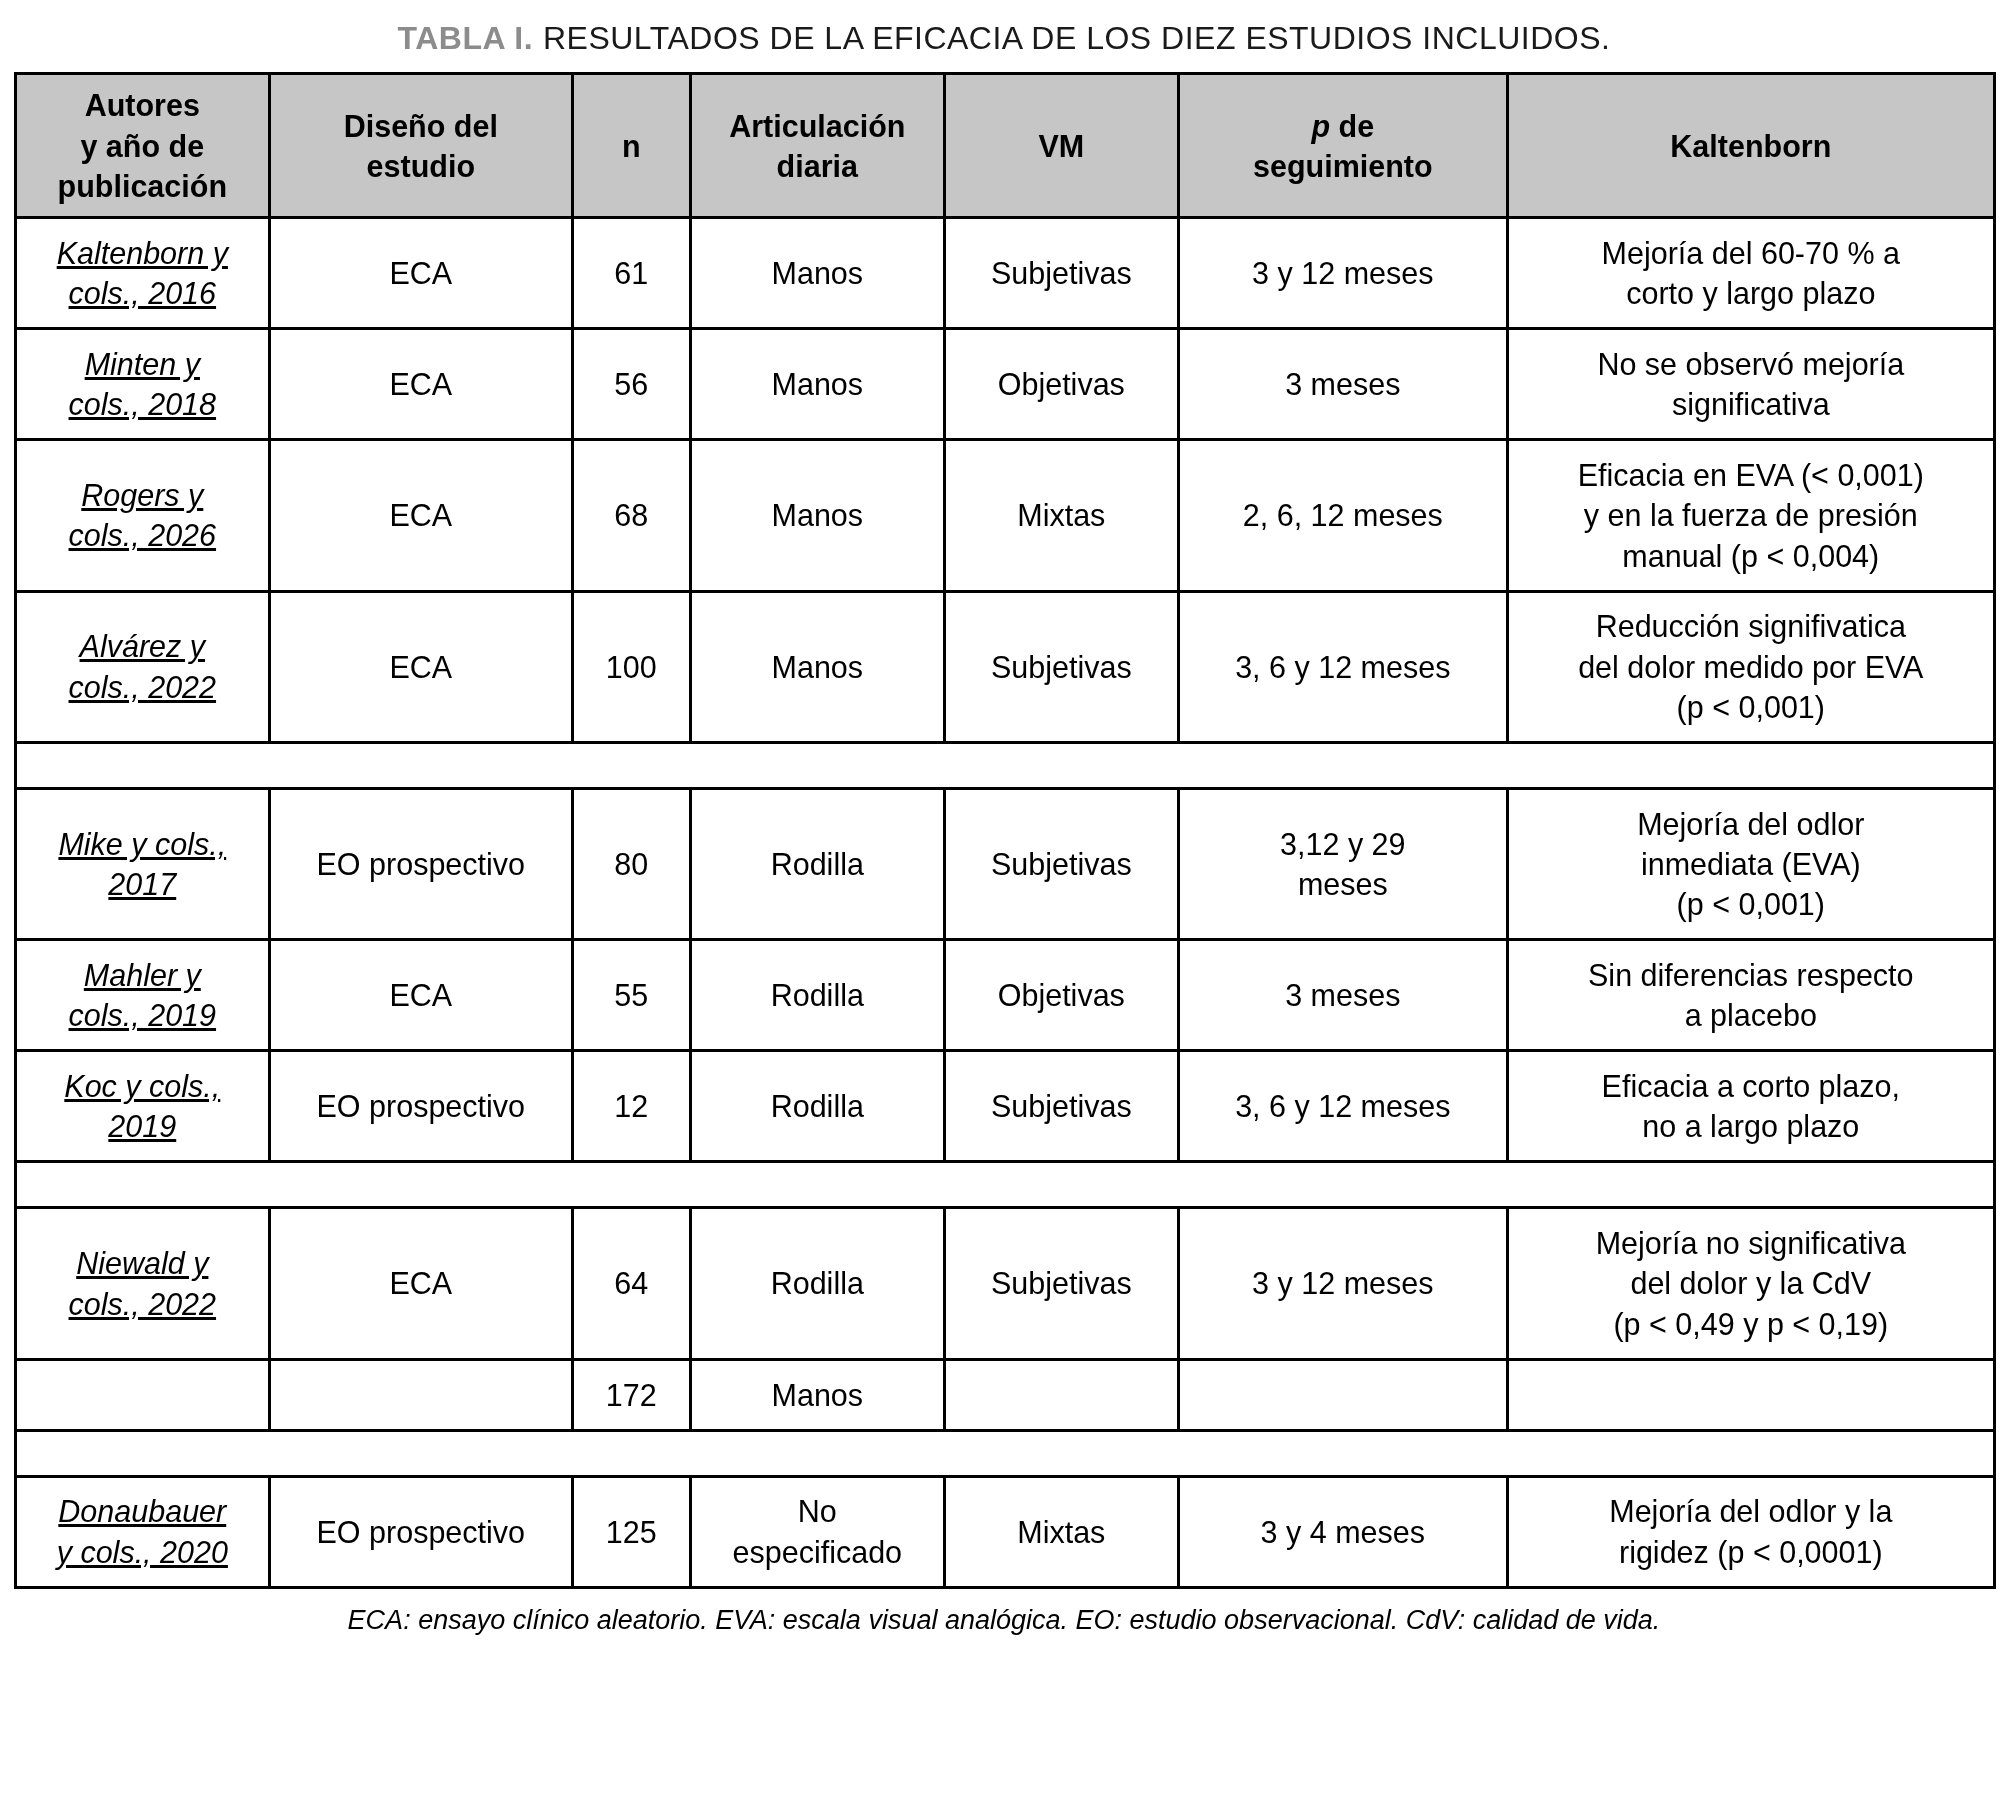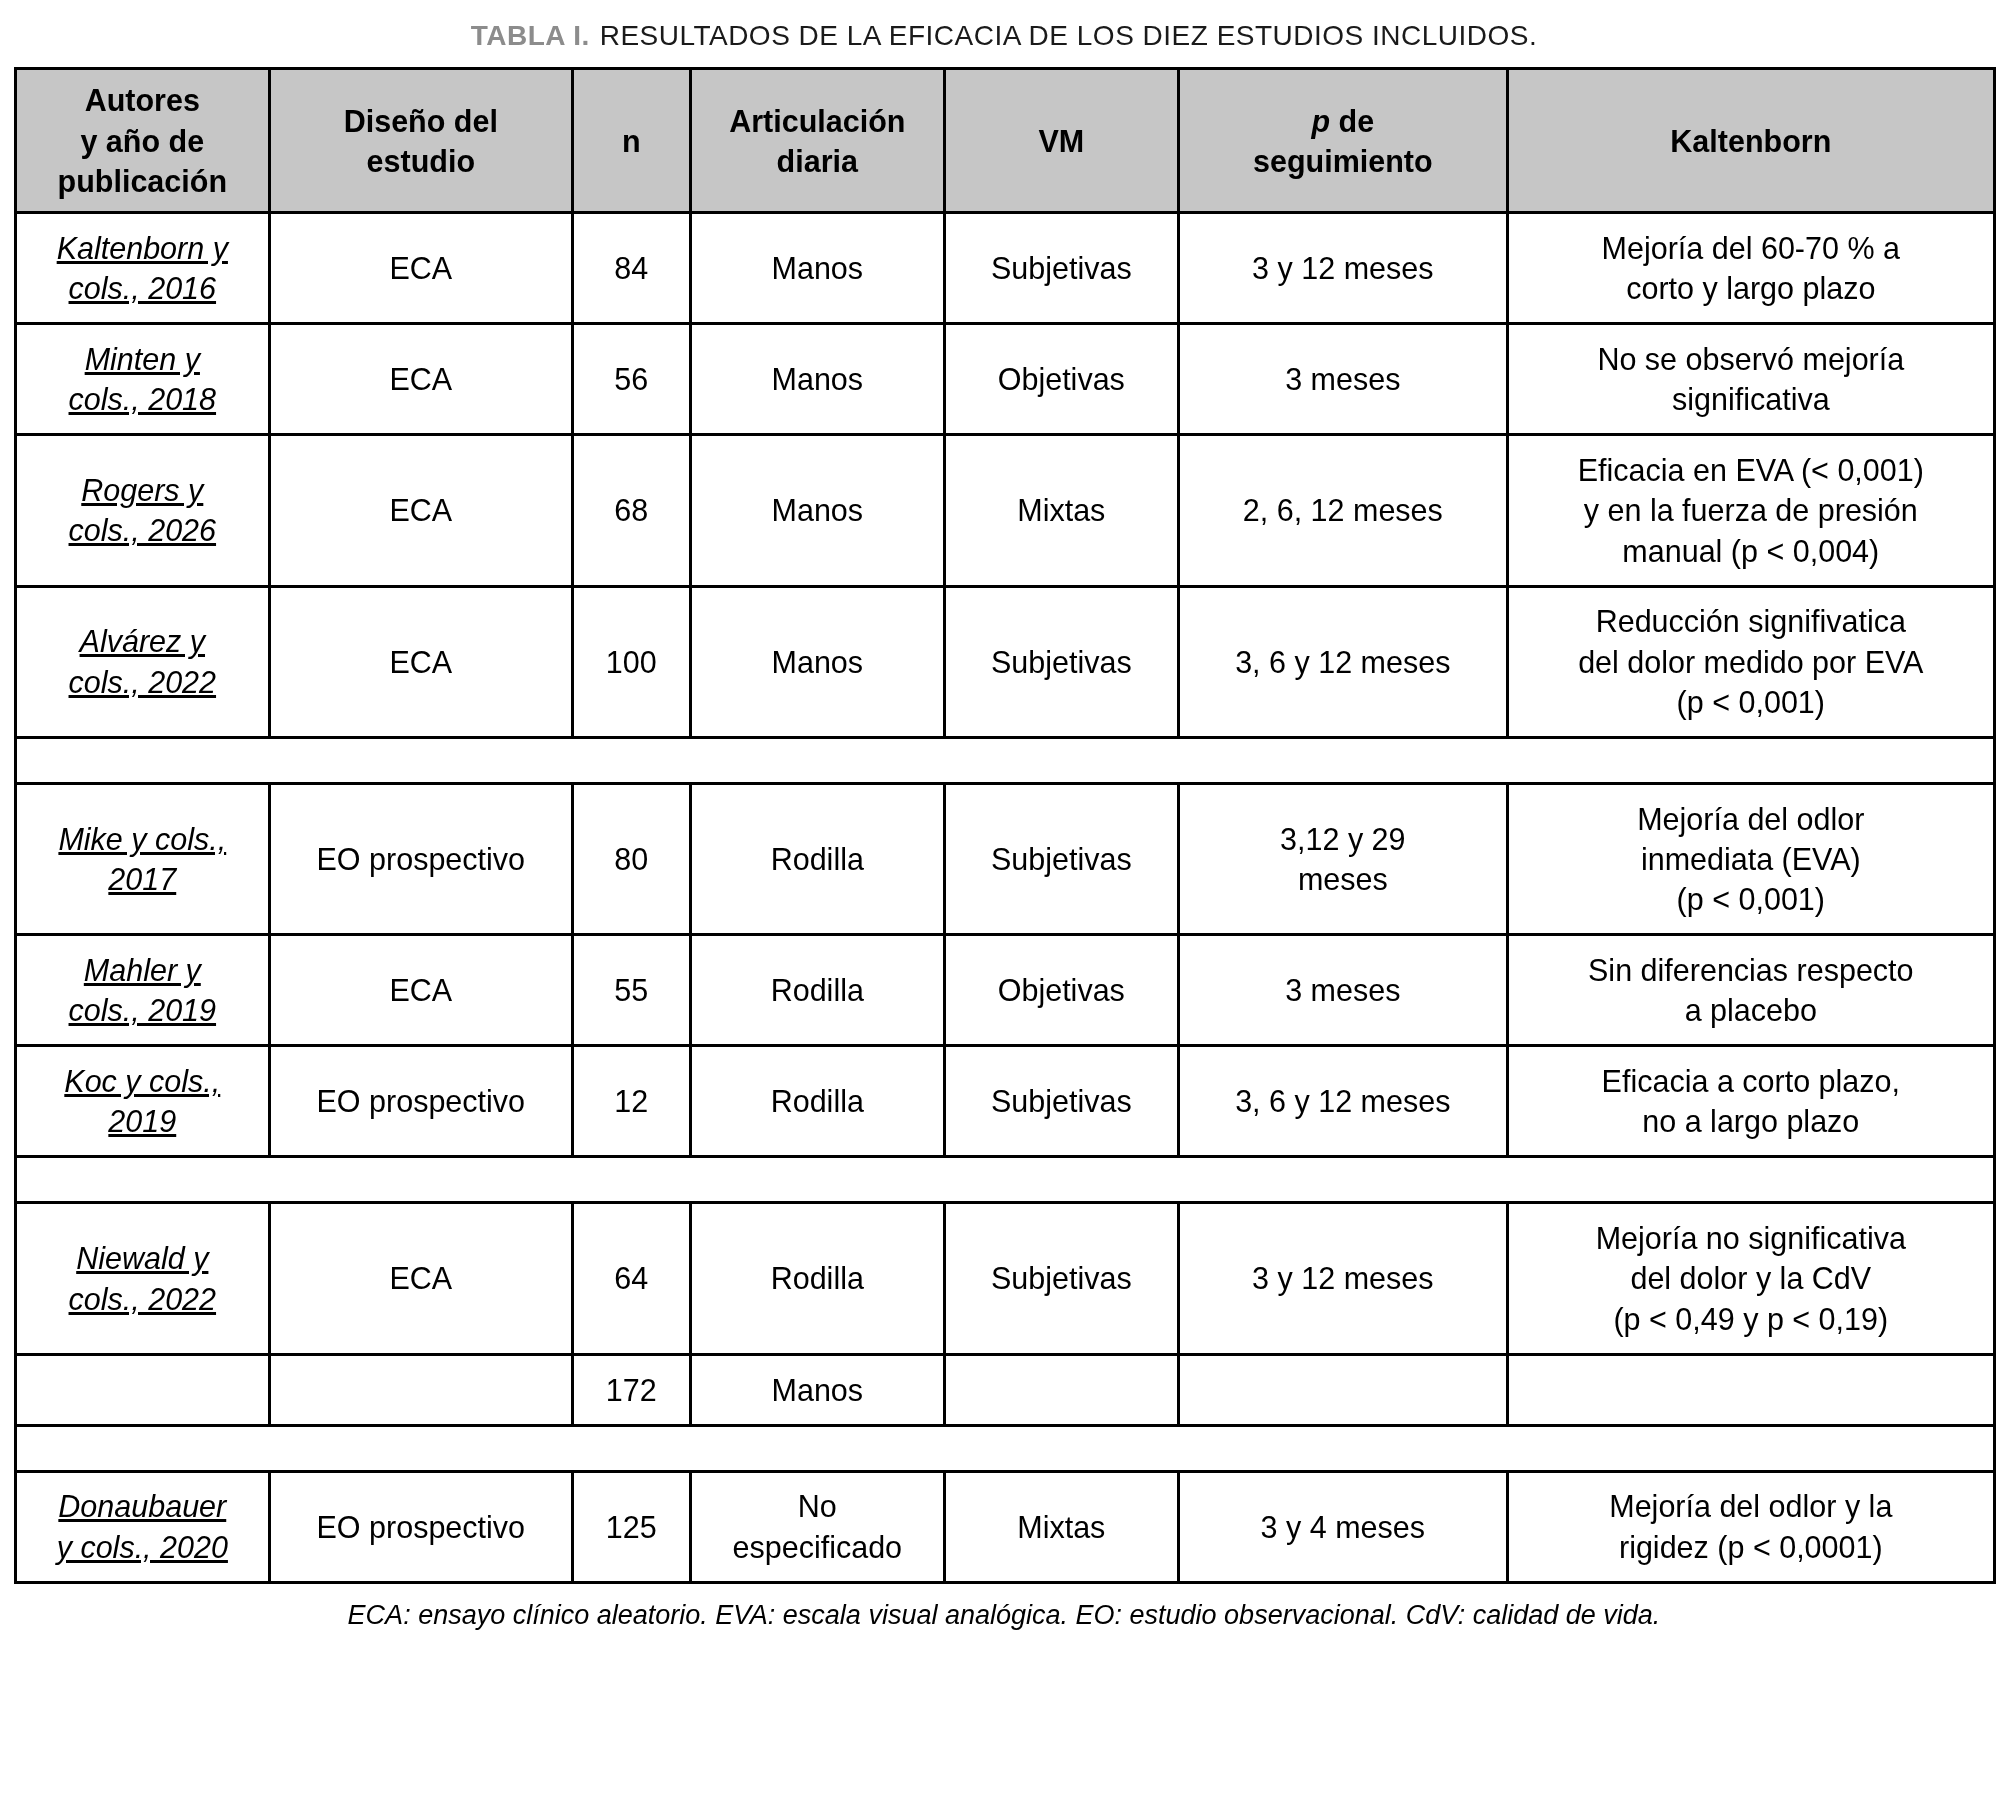--- a/index.html
+++ b/index.html
@@ -9,21 +9,21 @@
     font-family: "Liberation Sans", "DejaVu Sans", sans-serif;
     color: #000;
   }
   .page {
     width: 2008px;
     box-sizing: border-box;
     padding: 13.8px 13.8px 9.9px 13.8px;
   }
   .title {
     text-align: center;
-    font-size: 28px;
+    font-size: 32px;
     letter-spacing: 0.5px;
     margin: 5.9px 0 15.8px 0;
     color: #1a1a1a;
     font-weight: 500;
   }
   .title .table-label {
     color: #8c8c8c;
     font-weight: bold;
     margin-right: 9.9px;
   }
@@ -106,21 +106,21 @@
           <th><i>p</i> de
 seguimiento</th>
           <th>Kaltenborn</th>
         </tr>
     </thead>
     <tbody>
         <tr>
           <td class="author">Kaltenborn y
 cols., 2016</td>
           <td>ECA</td>
-          <td>84</td>
+          <td>61</td>
           <td>Manos</td>
           <td>Subjetivas</td>
           <td>3 y 12 meses</td>
           <td>Mejoría del 60-70 % a
 corto y largo plazo</td>
         </tr>
         <tr>
           <td class="author">Minten y
 cols., 2018</td>
           <td>ECA</td>

